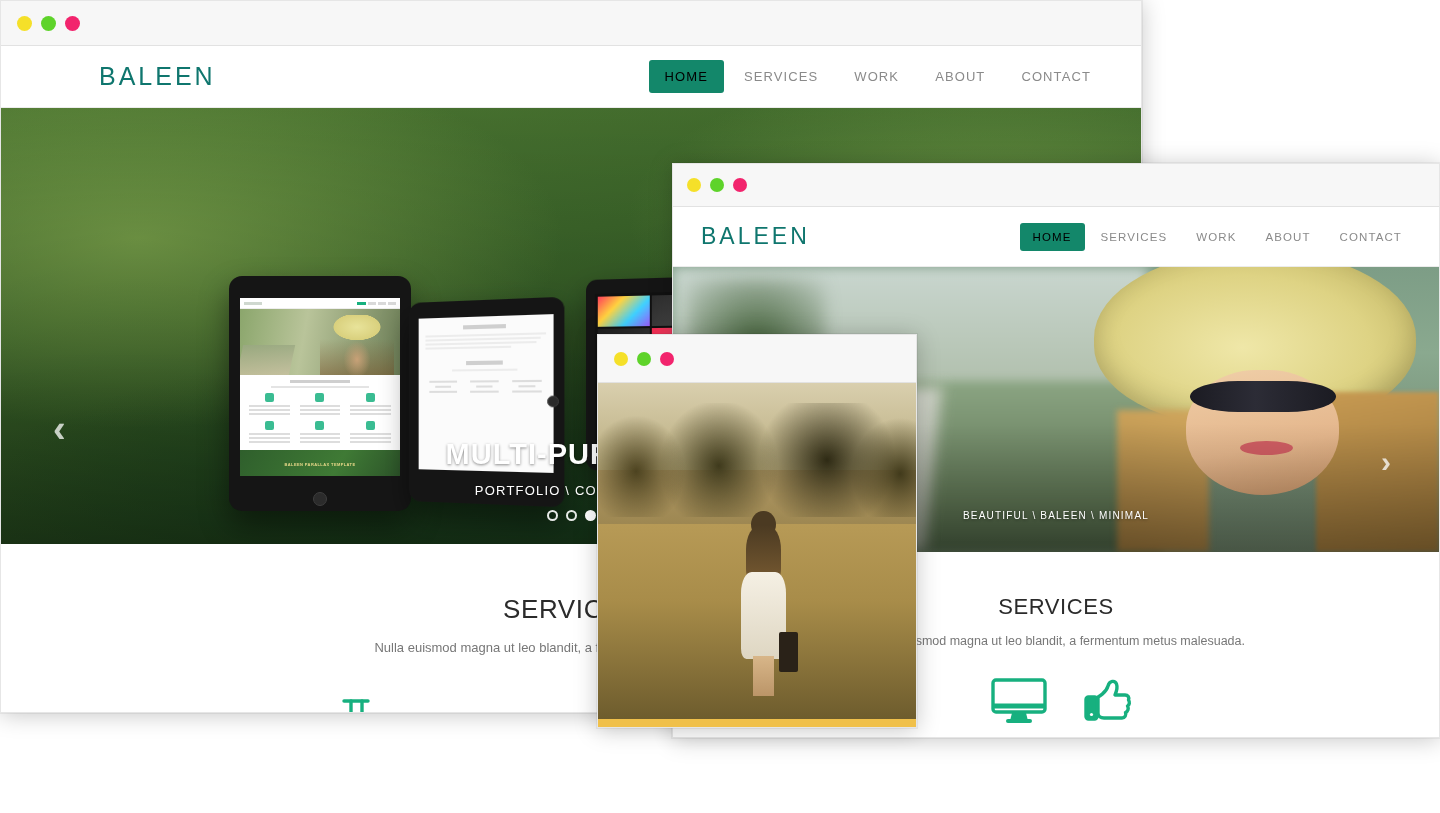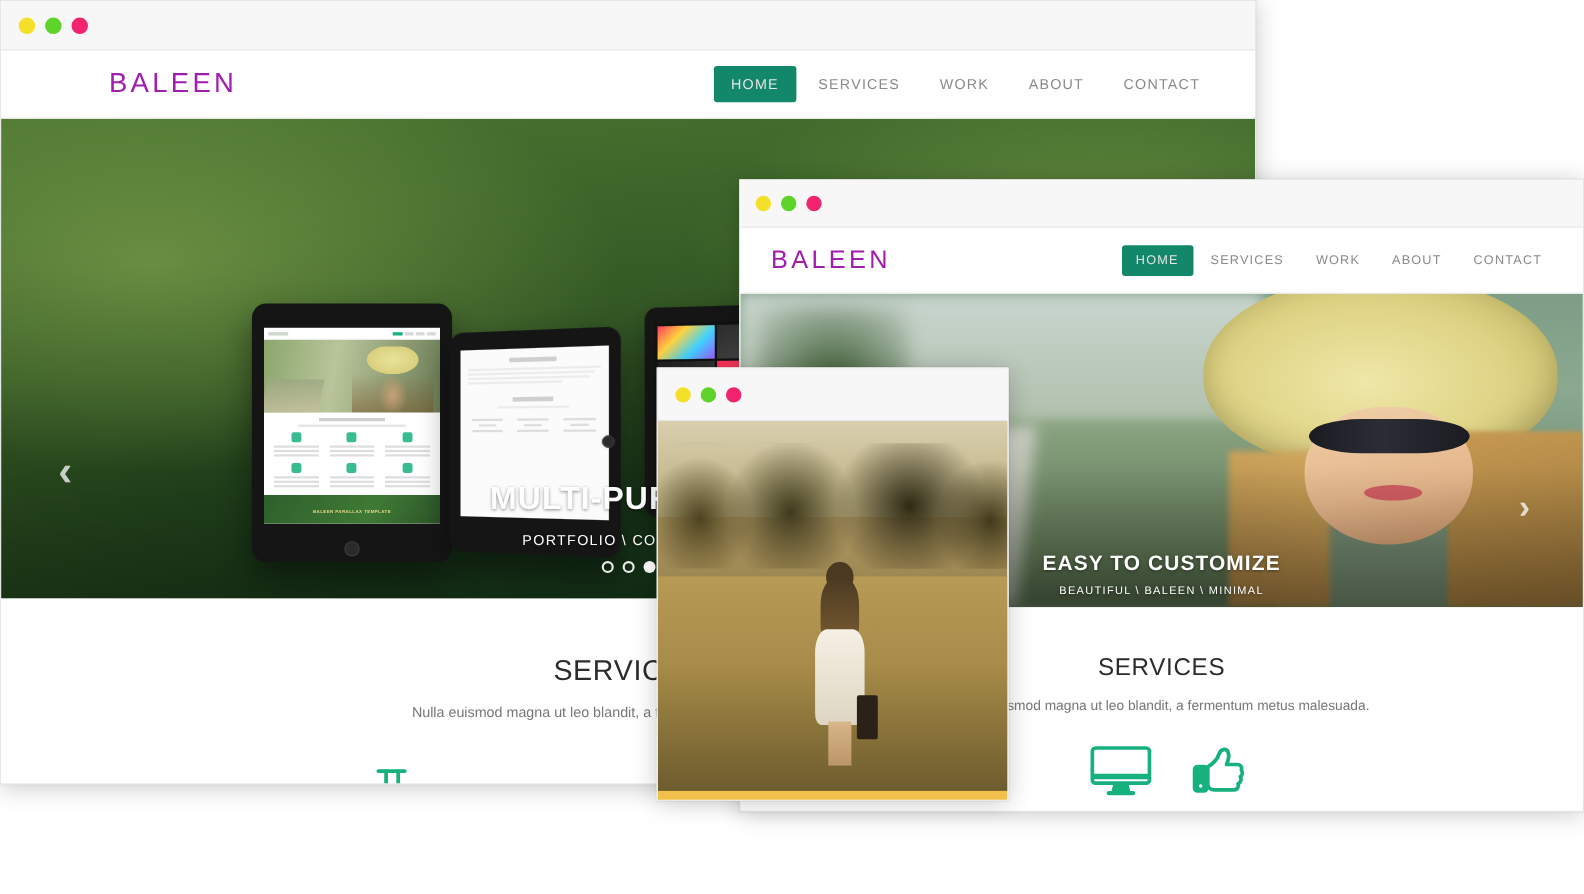--- a/index.html
+++ b/index.html
@@ -22,28 +22,28 @@
   }
   .dots { display: flex; align-items: center; gap: 9px; }
   .dot { border-radius: 50%; display: block; }
   .dot.y { background: #f5e029; }
   .dot.g { background: #5ed32a; }
   .dot.p { background: #f2246d; }
 
   
   .navbar { display: flex; align-items: center; background: #fff; border-bottom: 1px solid #ececec; }
   .brand {
-    color: #a21caf; font-weight: 400; letter-spacing: 3px;
+    color: #0f766e; font-weight: 400; letter-spacing: 3px;
   }
   .menu { display: flex; align-items: center; margin-left: auto; }
   .menu a {
     text-decoration: none; color: #8a8a8a; letter-spacing: 1.1px;
     white-space: nowrap;
   }
-  .menu a.active { background: #13876a; color: #e5e5e5; border-radius: 3px; }
+  .menu a.active { background: #13876a; color: #000000; border-radius: 3px; }
 
   
   .hero { position: relative; overflow: hidden; }
   .hero-caption {
     position: absolute; left: 0; right: 0; text-align: center; color: #fff;
     text-shadow: 0 1px 3px rgba(0,0,0,.45);
   }
   .hero-title { font-weight: bold; letter-spacing: 1px; }
   .hero-sub { letter-spacing: 1.2px; }
   .dots-nav { display: flex; justify-content: center; gap: 8px; }
@@ -451,21 +451,20 @@
           <span class="tree"></span>
         <span class="hat"></span>
         <span class="hair2"></span>
           <span class="hair"></span>
         <span class="face2"></span>
           <span class="glasses"></span>
           <span class="lips"></span>
       </div>
       <div class="arrow">›</div>
       <div class="hero-caption">
-        <div class="hero-title">EASY TO CUSTOMIZE</div>
         <div class="hero-sub">BEAUTIFUL \ BALEEN \ MINIMAL</div>
       </div>
     </div>
 
     <div class="services">
       <div class="svc-title">SERVICES</div>
       <div class="svc-sub">Nulla euismod magna ut leo blandit, a fermentum metus malesuada.</div>
       <div class="svc-icons">
         <span class="svc-ico">
           <svg width="56" height="46" viewBox="0 0 56 46" fill="none" stroke="#17b07f" stroke-width="3.4" stroke-linejoin="round">

